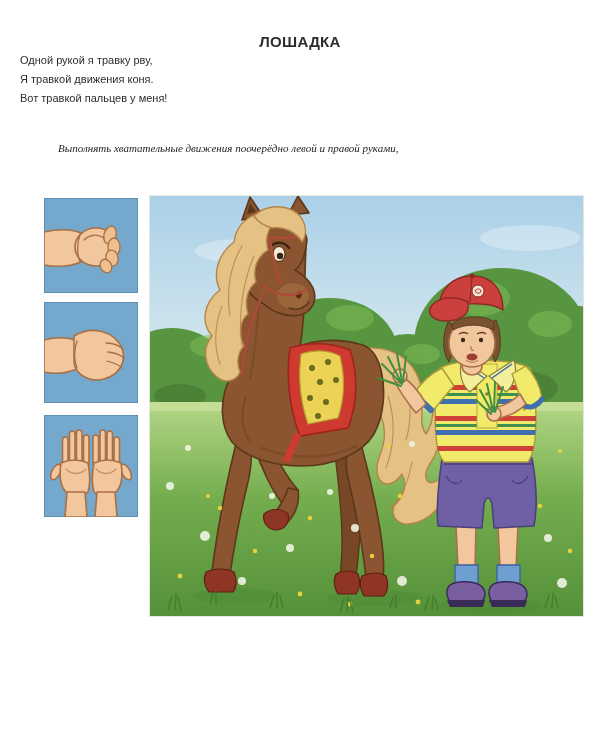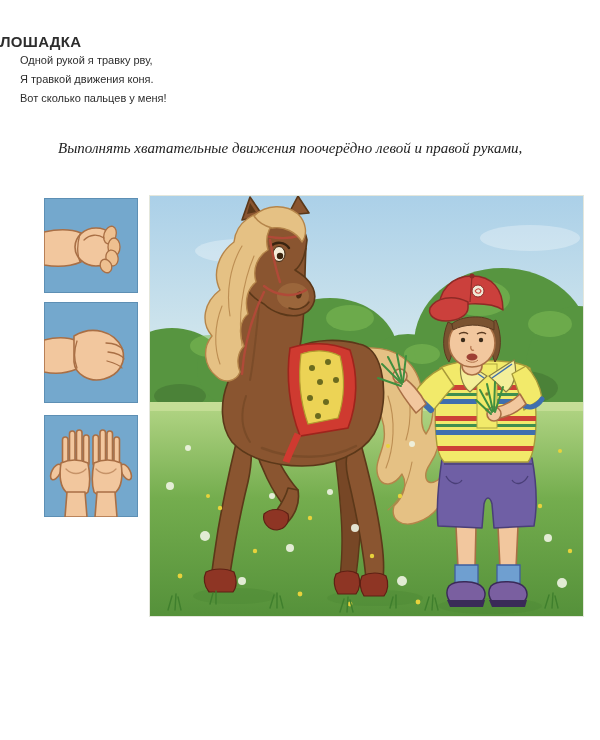--- a/index.html
+++ b/index.html
@@ -13,25 +13,25 @@
     --hoof-red:#8e3524; --bridle-red:#b04a38;
     --cap-red:#cb403c; --cap-dark:#8e2a26;
     --shirt-yellow:#f2ea6a; --stripe-red:#cd4136; --stripe-blue:#3f6fae; --stripe-green:#3f8f4f;
     --shorts-purple:#6f5fa5; --shorts-dark:#4a3f78;
     --sock-blue:#6f9fd0; --shoe-purple:#7a5fa0; --shoe-dark:#3a2a58;
     --hair-brown:#7a5230; --grass-sprig:#3f8f3f;
   }
   html,body{margin:0;padding:0;background:#fff;}
   .page{position:relative;width:600px;height:740px;background:#ffffff;overflow:hidden;
         font-family:"Liberation Sans",sans-serif;color:#2d2d2d;}
-  .title{position:absolute;top:33px;left:0;width:600px;margin:0;text-align:left;
+  .title{position:absolute;top:33px;left:0;width:600px;margin:0;text-align:center;
          font-size:15px;font-weight:bold;letter-spacing:.3px;}
   .poem{position:absolute;top:51px;left:20px;font-size:11px;line-height:19px;}
   .instruction{position:absolute;top:138px;left:20px;width:566px;
-         font-family:"Liberation Serif",serif;font-style:italic;font-size:15px;line-height:20px;color:#222;}
+         font-family:"Liberation Serif",serif;font-style:italic;font-size:11px;line-height:20px;color:#222;}
   .indent{padding-left:38px;}
   .panel{position:absolute;left:44px;width:94px;}
   .p1{top:198px;height:95px;} .p2{top:302px;height:101px;} .p3{top:415px;height:102px;}
   .panel svg,.main-picture svg{display:block;width:100%;height:100%;}
   .main-picture{position:absolute;left:150px;top:196px;width:433px;height:420px;outline:1px solid #e4e7dc;}
 
   
   .panel-bg{fill:var(--panel-blue);stroke:#5d8fb4;stroke-width:1;}
   .skin-sh{fill:var(--skin);stroke:var(--skin-outline);stroke-width:1.6;stroke-linejoin:round;}
   .skin-lt{fill:#eec090;stroke:var(--skin-outline);stroke-width:1.3;}
@@ -56,21 +56,21 @@
 </head>
 <body>
 
 <div class="page">
 
   <h1 class="title">ЛОШАДКА</h1>
 
   <div class="poem">
     <div class="poem-line">Одной рукой я травку рву,</div>
     <div class="poem-line">Я травкой движения коня.</div>
-    <div class="poem-line">Вот сколько пальцев у меня!</div>
+    <div class="poem-line">Вот травкой пальцев у меня!</div>
   </div>
 
   <div class="instruction">
     <div class="indent">Выполнять хватательные движения поочерёдно левой и правой руками,</div>
   </div>
 
   <div class="panel p1">
     <svg viewBox="0 0 94 95" preserveAspectRatio="none">
       <rect class="panel-bg" x="0.5" y="0.5" width="93" height="94"></rect>
       <path class="skin-sh" d="M0,34 C14,31 27,31 37,35 L37,64 C25,69 12,69 0,67 Z"></path>

